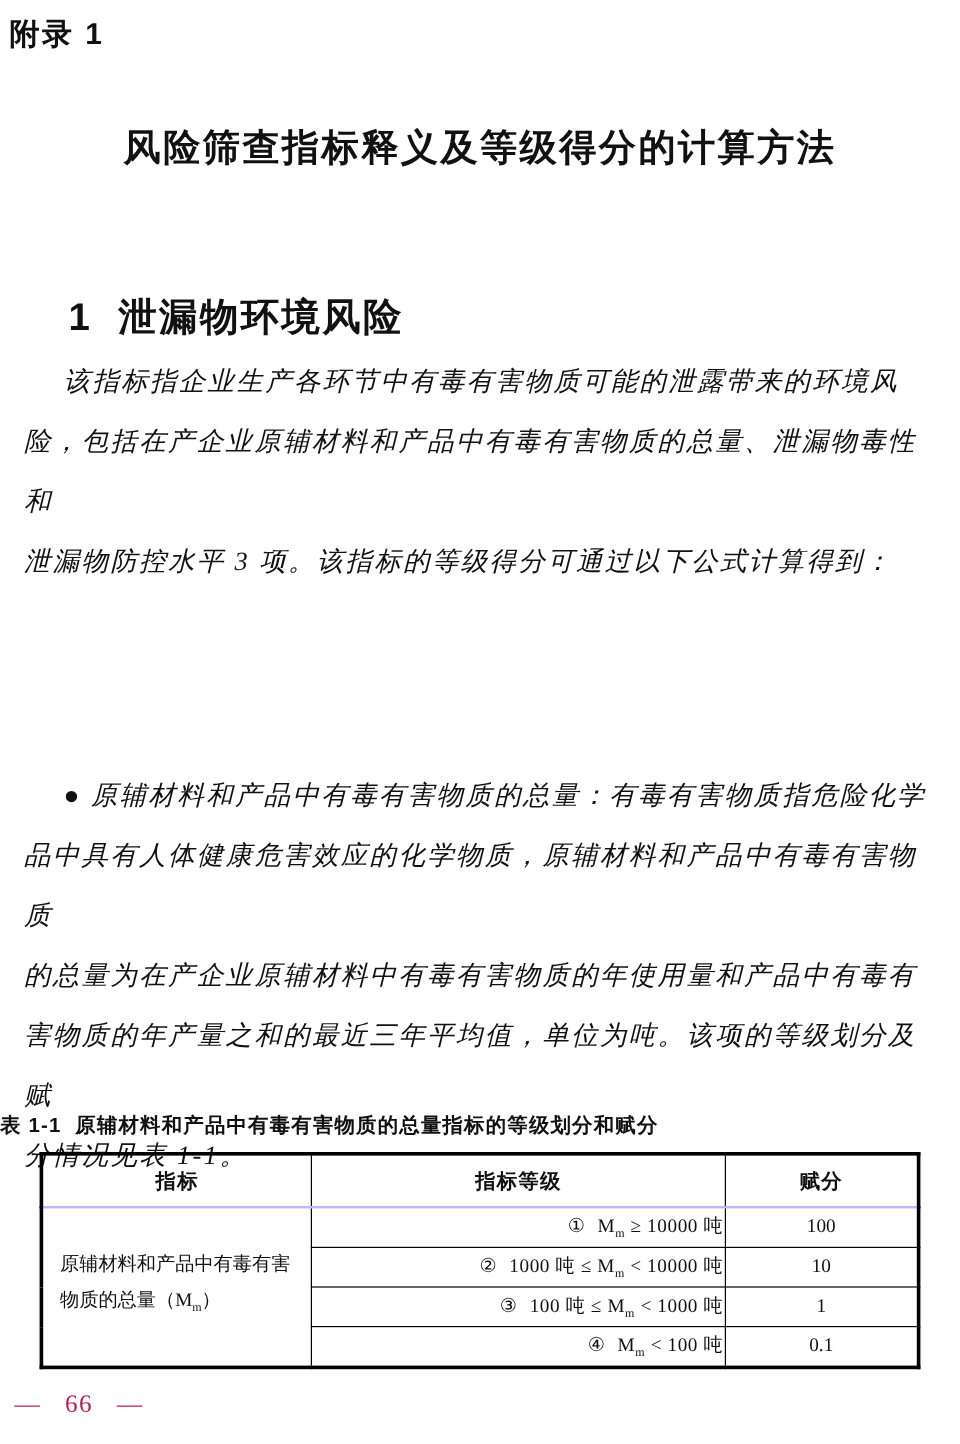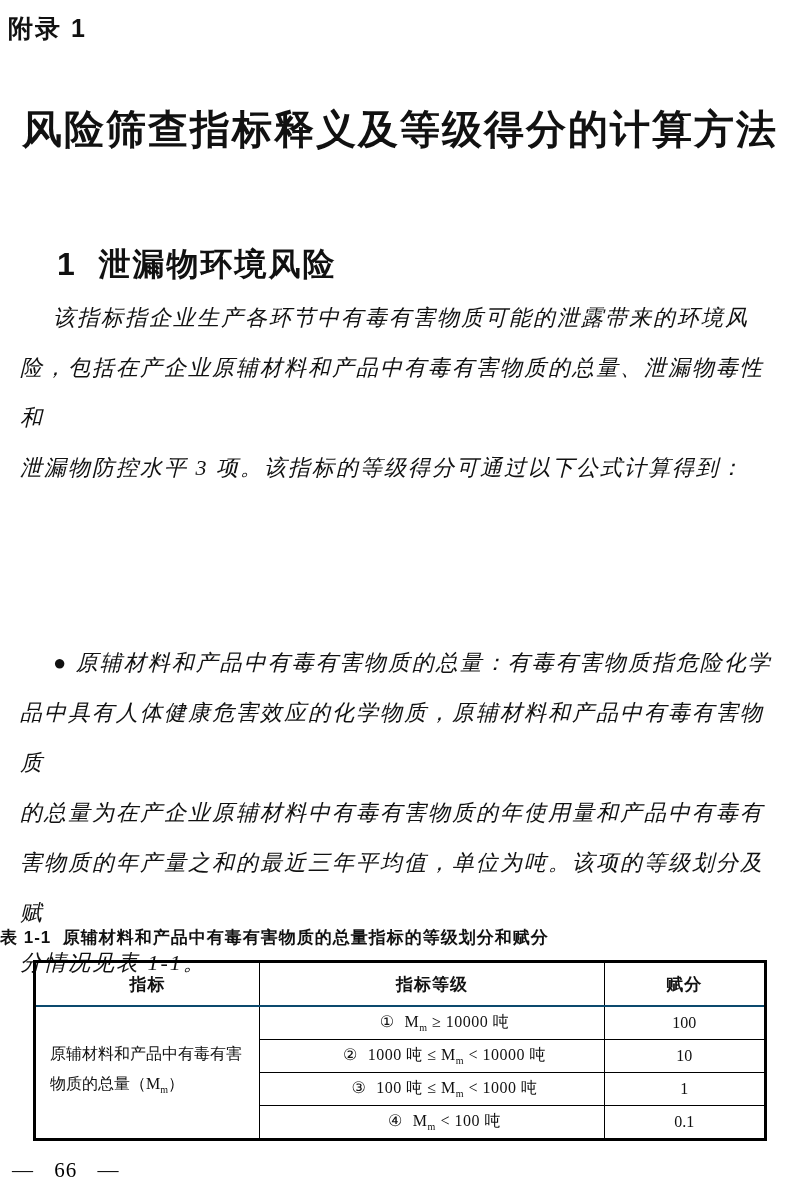--- a/index.html
+++ b/index.html
@@ -16,21 +16,21 @@
   .appendix-label{
     position:absolute;left:8px;top:12px;
     font-family:"Liberation Sans", sans-serif;
     font-weight:bold;font-size:25px;letter-spacing:2px;
     white-space:pre-wrap;
   }
   .doc-title{
     position:absolute;left:0;top:102px;width:800px;
     text-align:center;
     font-family:"Liberation Sans", sans-serif;
-    font-weight:bold;font-size:40px;letter-spacing:2px;
+    font-weight:bold;font-size:31px;letter-spacing:2px;
     white-space:pre-wrap;
   }
   .section-heading{
     position:absolute;left:57px;top:243px;
     font-family:"Liberation Sans", sans-serif;
     font-weight:bold;font-size:32px;letter-spacing:2px;
     white-space:pre-wrap;
   }
   .body-para{
     position:absolute;left:20px;width:760px;
@@ -56,48 +56,48 @@
   table.doc-table{
     width:734px;
     border-collapse:collapse;
     border:3px solid #000;
     font-size:16px;
   }
   table.doc-table th{
     font-family:"Liberation Sans", sans-serif;
     font-weight:bold;font-size:17px;letter-spacing:1px;
     height:40px;
-    border-bottom:2px solid #0c4a6e;
+    border-bottom:2px solid #c4b5fd;
     border-left:1.5px solid #000;border-right:1.5px solid #000;
     text-align:center;vertical-align:middle;
   }
   table.doc-table td{
     border:1px solid #000;
     border-left:1.5px solid #000;border-right:1.5px solid #000;
     height:30px;vertical-align:middle;
   }
   .col-indicator{width:226px;}
   .col-grade{width:346px;}
   .col-score{width:162px;}
   td.indicator-cell{
     font-size:16px;line-height:30px;
     padding:0 14px;
   }
   td.grade-cell{
-    text-align:center;padding-left:26px;
+    text-align:right;padding-left:26px;
     letter-spacing:0.5px;
   }
   td.score-cell{text-align:center;}
   .circ-num{display:inline-block;margin-right:10px;font-size:16px;}
   sub.m-sub{font-size:10px;}
 
   .page-footer{
     position:absolute;left:12px;top:1158px;
     font-size:21px;word-spacing:14px;letter-spacing:1px;
-    color:#000000;
+    color:#be185d;
     white-space:pre-wrap;
   }
 </style>
 </head>
 <body>
 
 <div class="page">
 
   <div class="appendix-label">附录 1</div>
 

